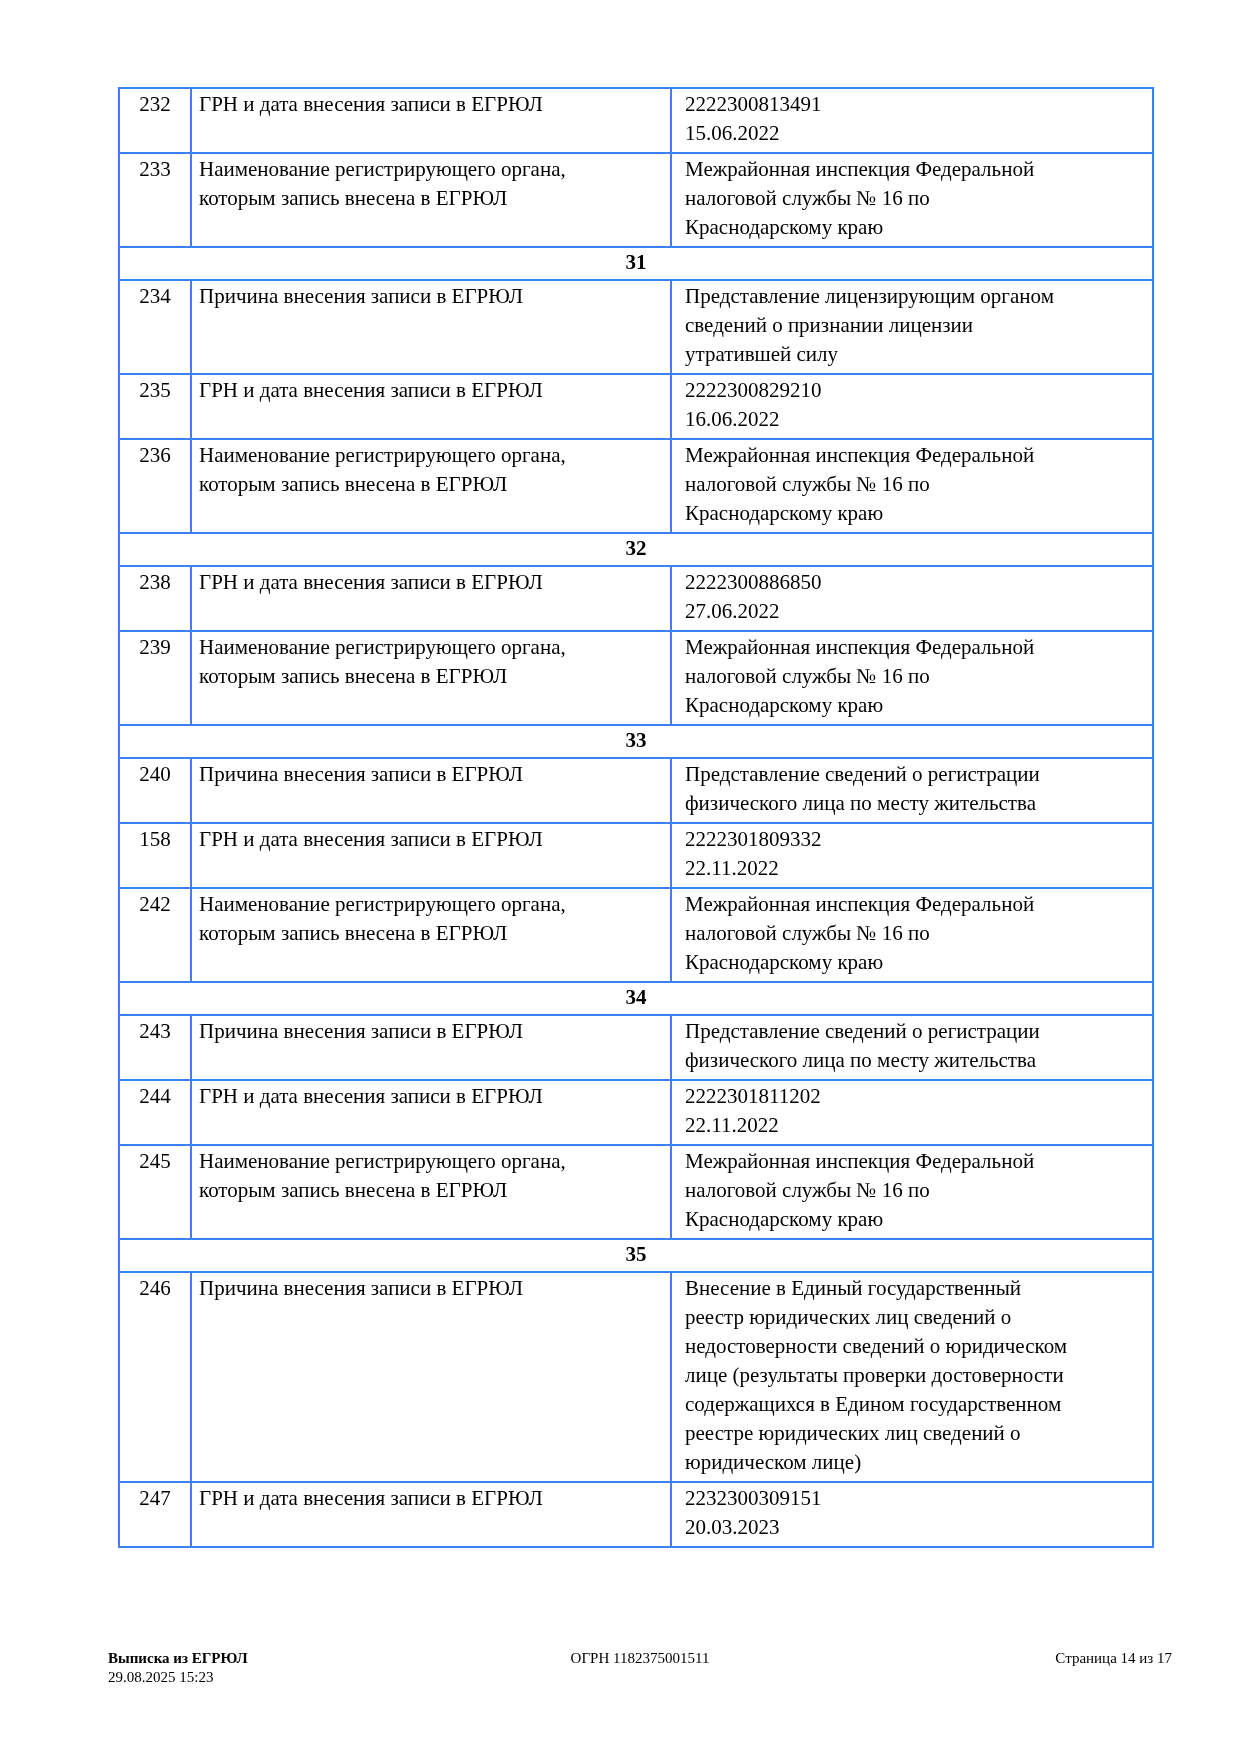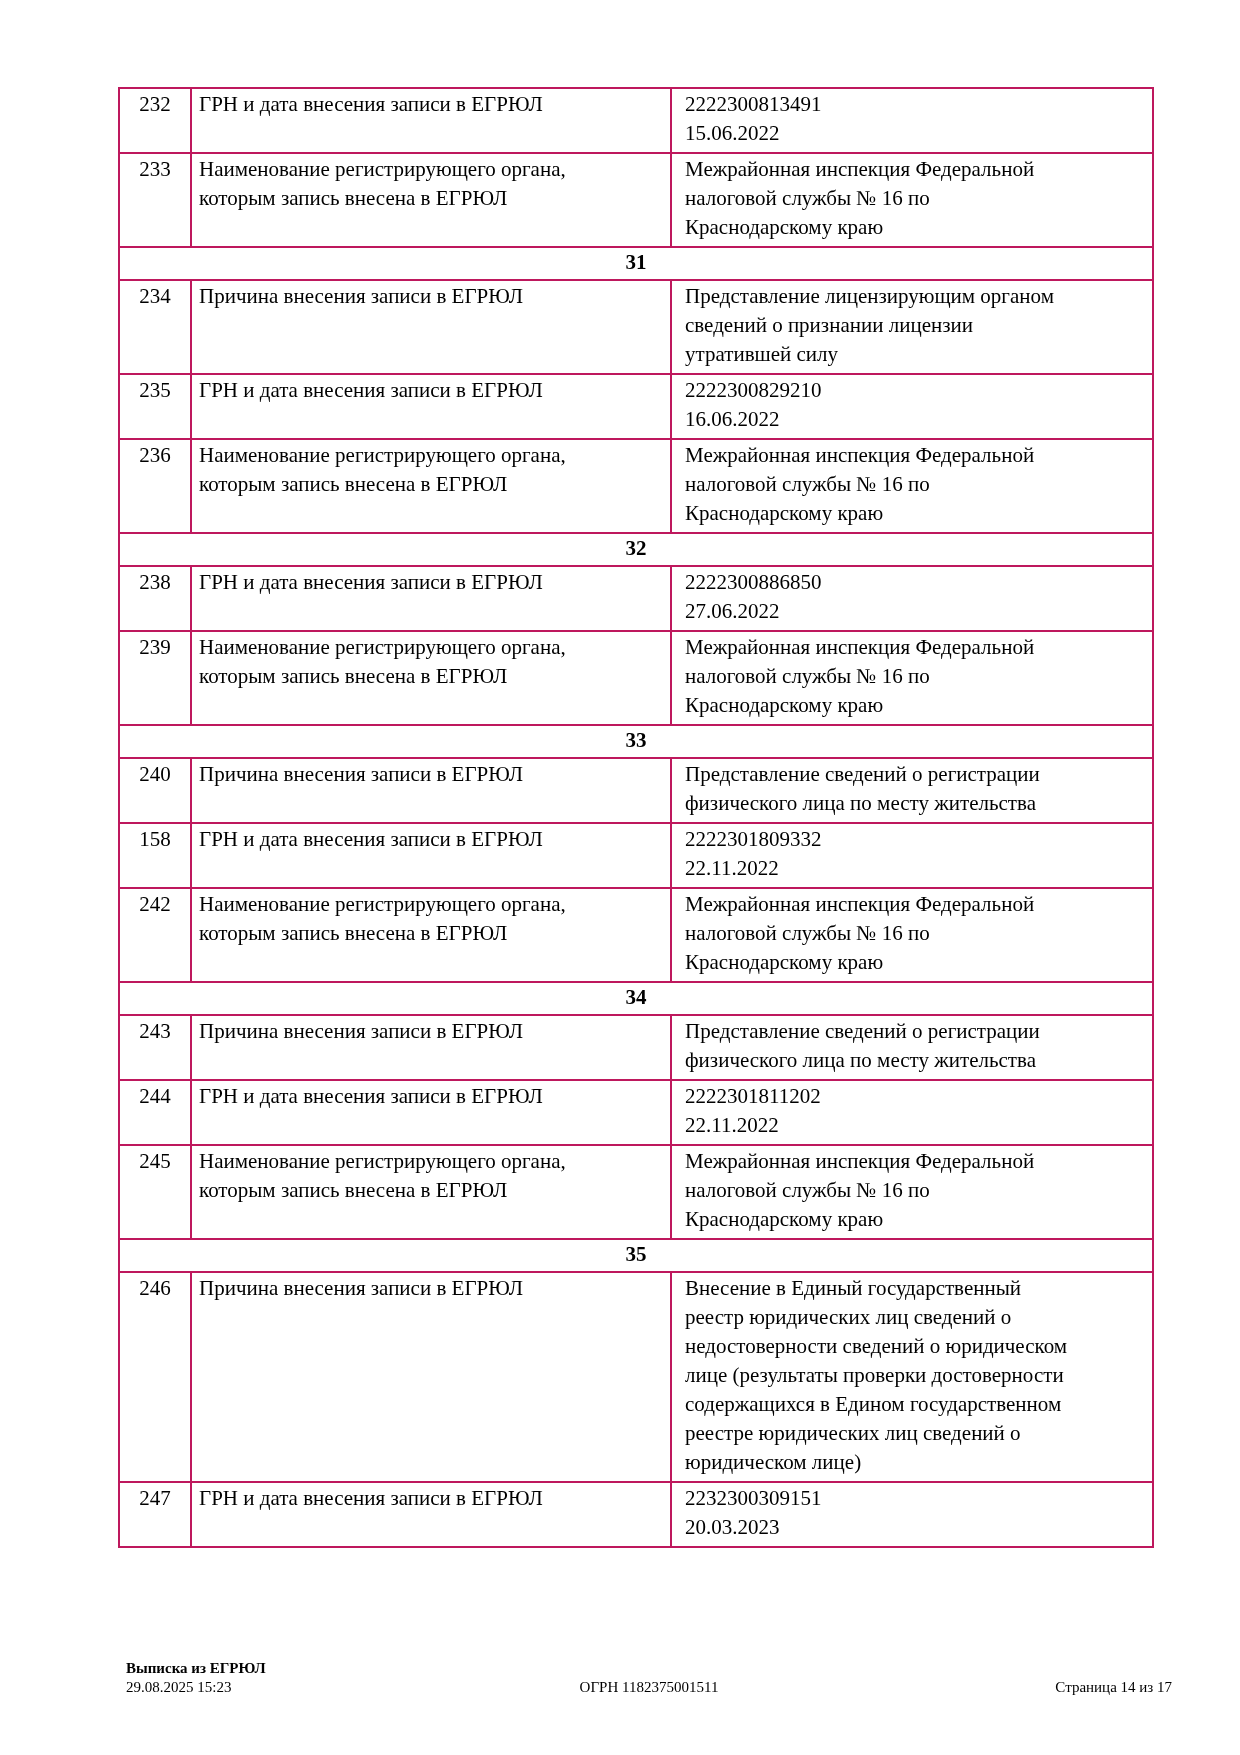--- a/index.html
+++ b/index.html
@@ -21,21 +21,21 @@
   }
   table.records {
     position: absolute;
     left: 118px;
     top: 87px;
     width: 1034px;
     border-collapse: collapse;
     table-layout: fixed;
   }
   table.records td {
-    border: 2px solid #be185d;
+    border: 2px solid #3b82f6;
     vertical-align: top;
     font-size: 21px;
     line-height: 29px;
     white-space: pre-line;
     overflow: hidden;
   }
   td.num {
     text-align: center;
     padding: 1px 2px 4px 2px;
   }
@@ -48,28 +48,27 @@
   td.section {
     text-align: center;
     font-weight: 700;
     padding: 0 0 2px 0;
     line-height: 27px;
     white-space: normal;
     border-radius: 11px;
   }
   .footer {
     position: absolute;
-    left: 126px;
+    left: 108px;
     right: 68px;
     top: 1649px;
     display: flex;
-    align-items: flex-end;
+    align-items: flex-start;
     font-size: 15px;
     line-height: 19px;
-    margin-top: 10px;
   }
   .footer-left  { flex: 1; text-align: left; }
   .footer-center{ flex: 1; text-align: center; }
   .footer-right { flex: 1; text-align: right; }
   .footer-doc-title { font-weight: 700; }
 </style>
 </head>
 <body>
 
 <div class="page">

